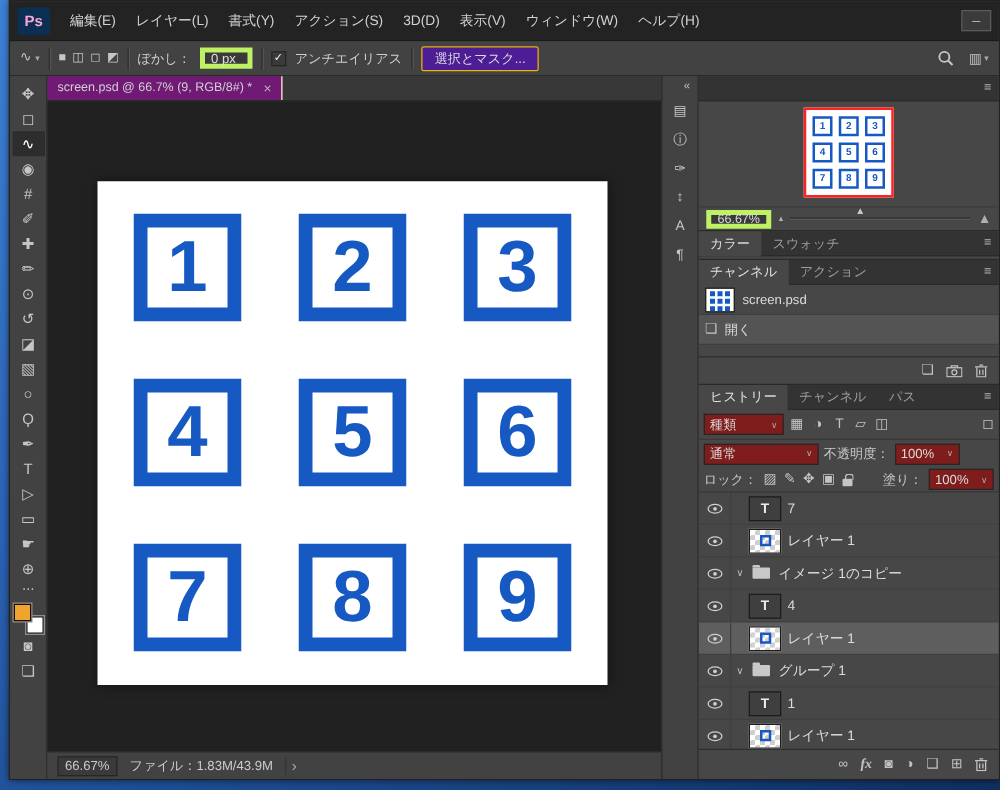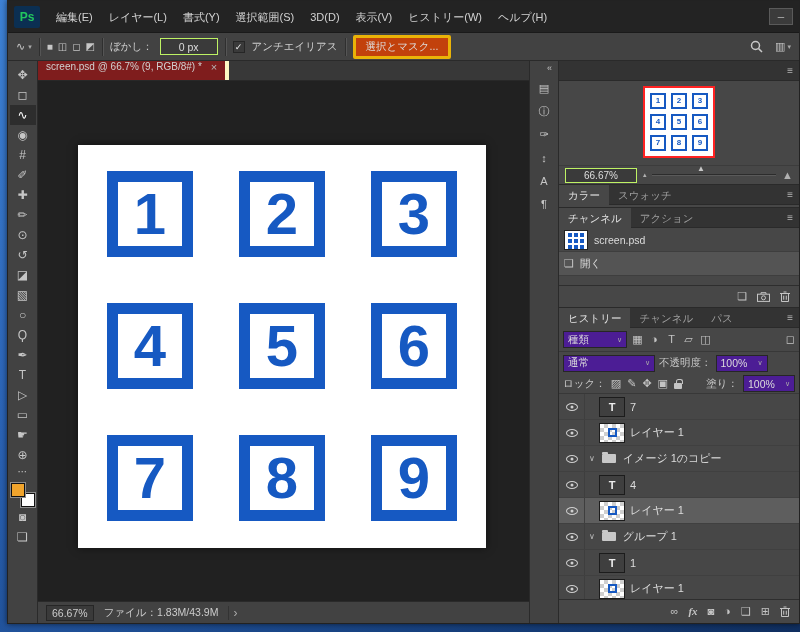--- a/index.html
+++ b/index.html
@@ -1,53 +1,53 @@
 <!DOCTYPE html>
 <html><head>
 <meta charset="utf-8">
 <style>
   *{box-sizing:border-box;margin:0;padding:0}
   html,body{width:800px;height:632px;overflow:hidden}
   body{font-family:"Liberation Sans","DejaVu Sans",sans-serif;background:linear-gradient(150deg,#3e82d6 0%,#2a62b4 40%,#17417f 80%,#102f60 100%);position:relative}
   .ps-window{position:absolute;left:7px;top:0;width:793px;height:624px;background:#474747;border:1px solid #222;box-shadow:0 0 6px rgba(0,0,0,.6)}
   
   .titlebar{height:32px;background:#232323;display:flex;align-items:center;padding-left:6px;border-bottom:1px solid #1a1a1a}
-  .pslogo{width:26px;height:22px;background:#0b2f52;color:#22c55e;font-weight:bold;font-size:12px;display:flex;align-items:center;justify-content:center;border-radius:2px}
+  .pslogo{width:26px;height:22px;background:#0b2f52;color:#f9a8d4;font-weight:bold;font-size:12px;display:flex;align-items:center;justify-content:center;border-radius:2px}
   .menubar{display:flex;margin-left:8px}
   .menu-item{padding:0 8px;font-size:11px;color:#d2d2d2;line-height:32px;white-space:nowrap}
   .wincontrols{margin-left:auto;display:flex;gap:4px;padding-right:6px}
   .winbtn{width:24px;height:17px;border:1px solid #5a5a5a;background:#3b3b3b;color:#ccc;font-size:9px;display:flex;align-items:center;justify-content:center}
   
   .optionsbar{height:28px;background:#424242;border-bottom:1px solid #2a2a2a;display:flex;align-items:center;padding:0 8px;gap:7px;font-size:11px;color:#ccc}
   .opt-sep{width:1px;height:18px;background:#2f2f2f;box-shadow:1px 0 0 #555}
   .opt-tool{display:inline-flex;align-items:center;gap:3px;color:#ddd}
   .tri{font-size:7px;color:#aaa}
   .modeicons{display:inline-flex;gap:5px}
   .mode-icon{font-size:10px;color:#c6c6c6}
   .opt-label{font-size:10.5px;color:#cfcfcf;white-space:nowrap}
-  .opt-input{background:#3a3a3a;border:1px solid #bef264;color:#ddd;font-size:10.5px;padding:1px 18px;height:17px;display:inline-flex;align-items:center;min-width:42px}
+  .opt-input{background:#3a3a3a;border:4px solid #bef264;color:#ddd;font-size:10.5px;padding:1px 5px;height:17px;display:inline-flex;align-items:center;min-width:42px}
   .checkbox{width:12px;height:12px;background:#3a3a3a;border:1px solid #262626;color:#eee;font-size:9px;display:inline-flex;align-items:center;justify-content:center}
-  .opt-button{border:3px solid #eab308;border-radius:2px;background:#c2410c;color:#ddd;font-size:10.5px;padding:2px 10px;font-family:inherit}
+  .opt-button{border:1px solid #eab308;border-radius:2px;background:#4c1d95;color:#ddd;font-size:10.5px;padding:2px 10px;font-family:inherit}
   .opt-right{margin-left:auto;display:inline-flex;align-items:center;gap:12px}
   .ws{display:inline-flex;align-items:center;gap:2px;color:#c6c6c6;font-size:11px}
   
   .main{position:absolute;left:0;top:60px;right:0;bottom:0}
   .toolbar{position:absolute;left:0;top:0;bottom:0;width:30px;background:#424242;border-right:1px solid #2a2a2a;display:flex;flex-direction:column;align-items:center;padding-top:4px}
   #tools{display:flex;flex-direction:column;align-items:center}
   .tool{width:26px;height:20px;display:flex;align-items:center;justify-content:center;color:#c6c6c6;font-size:12px}
   .tool.sel{background:#2d2d2d;color:#fff}
   .more{font-size:10px;height:13px}
   .swatches{position:relative;width:24px;height:24px;margin-top:5px}
   .swatch{position:absolute;width:14px;height:14px;border:1px solid #111;box-shadow:0 0 0 1px #8d8d8d}
   .fg{left:0;top:0;z-index:2}
   .bg{right:0;bottom:0;z-index:1}
   
   .docarea{position:absolute;left:30px;top:0;right:270px;bottom:0;display:flex;flex-direction:column}
   .tabbar{height:20px;background:#383838;border-bottom:1px solid #282828;display:flex}
-  .doctab{background:#7f1d1d;display:flex;align-items:flex-start;gap:9px;padding:0 8px;font-size:10px;color:#d0d0d0;border-right:4px solid #fef9c3;white-space:nowrap}
+  .doctab{background:#701a75;display:flex;align-items:center;gap:9px;padding:0 8px;font-size:10px;color:#d0d0d0;border-right:1px solid #fef9c3;white-space:nowrap}
   .tabclose{color:#b5b5b5;font-size:11px}
   .pasteboard{flex:1;background:#212121;position:relative;overflow:hidden}
   .canvas{position:absolute;left:40px;top:64px;width:408px;height:403px;background:#fff;display:grid;grid-template-columns:repeat(3,86px);grid-auto-rows:86px;column-gap:46px;row-gap:46px;padding:26px 29px;box-shadow:0 0 8px rgba(0,0,0,.5)}
   .square{border:11px solid #1659c2;display:flex;align-items:center;justify-content:center}
   .num{font-size:58px;font-weight:bold;line-height:1}
   .statusbar{height:22px;background:#424242;border-top:1px solid #2a2a2a;display:flex;align-items:center;gap:10px;padding:0 8px;font-size:10.5px;color:#ccc}
   .status-zoom{background:#3a3a3a;border:1px solid #262626;padding:1px 5px}
   .status-chevron{color:#aaa;font-size:12px;padding:0 4px;border-left:1px solid #333}
   
   .dockstrip{position:absolute;right:240px;top:0;bottom:0;width:30px;background:#424242;border-left:1px solid #2a2a2a;border-right:1px solid #2a2a2a;display:flex;flex-direction:column;align-items:center;padding-top:2px}
@@ -76,21 +76,21 @@
   .hist-body{flex:1;overflow:hidden}
   .hist-row{height:24px;display:flex;align-items:center;gap:6px;padding:0 5px;font-size:10.5px;color:#dcdcdc;border-bottom:1px solid #3e3e3e}
   .hist-row.current{background:#545454}
   .hist-thumb{display:inline-flex;border:1px solid #222;line-height:0}
   .stateicon{font-size:11px}
   .pfooter{display:flex;justify-content:flex-end;align-items:center;gap:10px;height:22px;border-top:1px solid #2e2e2e;padding:0 9px}
   .panel.layers{flex:1;display:flex;flex-direction:column;min-height:0;border-top:1px solid #2a2a2a}
   .filter-row{height:24px;display:flex;align-items:center;gap:3px;padding:0 4px;border-bottom:1px solid #383838}
   .blend-row{height:22px;display:flex;align-items:center;gap:4px;padding:0 4px}
   .lock-row{height:20px;display:flex;align-items:center;gap:5px;padding:0 4px;border-bottom:1px solid #383838}
-  .dd{display:inline-flex;align-items:center;justify-content:space-between;background:#4c1d95;border:1px solid #262626;height:17px;padding:0 4px;font-size:10.5px;color:#dcdcdc;white-space:nowrap}
+  .dd{display:inline-flex;align-items:center;justify-content:space-between;background:#7f1d1d;border:1px solid #262626;height:17px;padding:0 4px;font-size:10.5px;color:#dcdcdc;white-space:nowrap}
   .ddfilter{width:64px}.ddblend{width:92px}.ddop{width:52px}.ddfill{width:52px}
   .ddchev{font-size:7px;color:#aaa;margin-left:4px}
   .plabel{font-size:10.5px;color:#c8c8c8;white-space:nowrap}
   .fill-label{margin-left:auto}
   #filtericons{display:inline-flex;gap:2px}
   .ficon{width:15px;text-align:center}
   .ftoggle{margin-left:auto}
   .gicon{color:#c4c4c4;font-size:11px;line-height:1}
   .fxi{font-style:italic;font-weight:bold;font-family:"Liberation Serif",serif}
   .svgicon{display:inline-flex;line-height:0}
@@ -117,24 +117,24 @@
 <body>
 
 <div class="ps-window">
 
   <div class="titlebar">
     <span class="pslogo">Ps</span>
     <div class="menubar" id="menubar">
         <span class="menu-item">編集(E)</span>
         <span class="menu-item">レイヤー(L)</span>
         <span class="menu-item">書式(Y)</span>
-        <span class="menu-item">選択範囲(S)</span>
+        <span class="menu-item">アクション(S)</span>
         <span class="menu-item">3D(D)</span>
         <span class="menu-item">表示(V)</span>
-        <span class="menu-item">ヒストリー(W)</span>
+        <span class="menu-item">ウィンドウ(W)</span>
         <span class="menu-item">ヘルプ(H)</span>
       </div>
     <div class="wincontrols" id="wincontrols">
         <span class="winbtn">─</span>
       </div>
   </div>
 
   <div class="optionsbar">
     <span class="opt-tool">
       <span class="gicon">∿</span>

